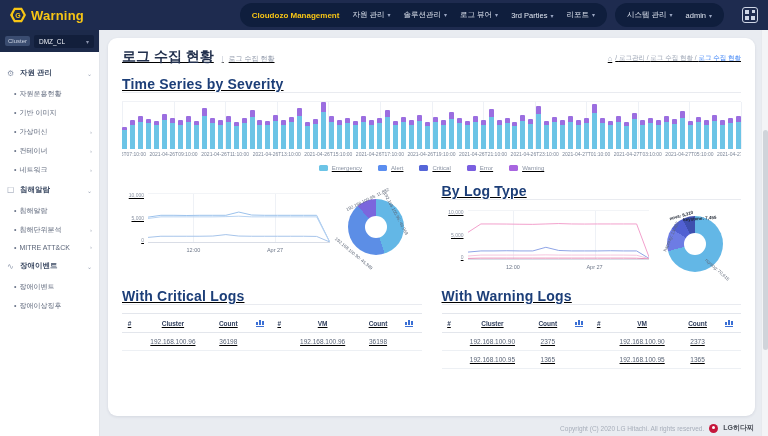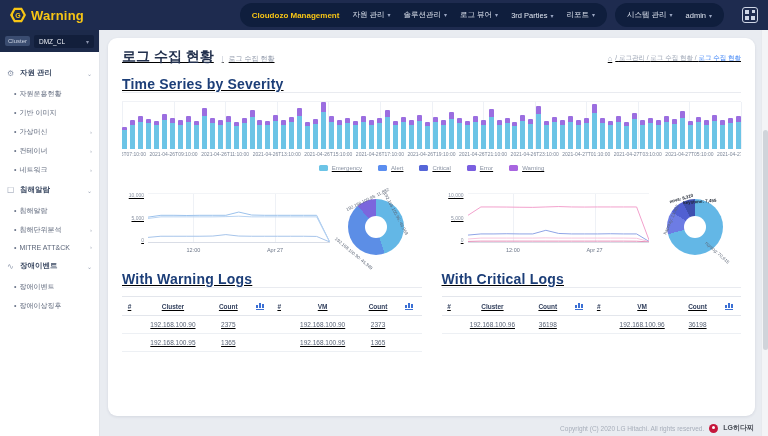--- a/index.html
+++ b/index.html
@@ -634,20 +634,21 @@
           <div class="donut-wrap">
             <div class="donut" id="donut-bc" style="background: conic-gradient(rgb(99, 183, 230) 0%, rgb(99, 183, 230) 45.08%, rgb(92, 142, 230) 45.08%, rgb(92, 142, 230) 88.6%, rgb(123, 102, 221) 88.6%, rgb(123, 102, 221) 100%);">
                 <span class="dlbl bc-l0">192.168.100.95: 46,968</span>
                 <span class="dlbl bc-l1">192.168.100.90: 45,349</span>
                 <span class="dlbl bc-l2">192.168.100.96: 11,882</span>
               </div>
           </div>
         </div>
       </div>
       <div>
+        <div class="section-title">By Log Type</div>
         <div class="chart-row">
           <div class="yaxis" id="yax-bt">
               <span>10,000</span>
               <span>5,000</span>
               <span>0</span>
             </div>
           <div class="lplot" id="plot-bt">
               <div class="lgrid" style="left: 25%;"></div>
               <span class="xlab" style="left: 25%;">12:00</span>
               <div class="lgrid" style="left: 70%;"></div>
@@ -665,20 +666,57 @@
                 <span class="dlbl bt-l1">haproxy: 13,402</span>
                 <span class="dlbl bt-l2">nova: 8,310</span>
                 <span class="dlbl bt-l3">keystone: 7,455</span>
               </div>
           </div>
         </div>
       </div>
     </div>
 
     <div class="grid2" style="margin-top:16px;">
+      <div>
+        <div class="section-title">With Critical Logs</div>
+        <table class="logtable" id="tbl-critical">
+            <thead>
+              <tr>
+                <th style="width: 5%;">#</th>
+                <th style="width: 24%;">Cluster</th>
+                <th style="width: 13%;">Count</th>
+                <th style="width: 8%;"><span class="mini-chart">
+                    <i style="height: 3px;"></i>
+                    <i style="height: 5px;"></i>
+                    <i style="height: 4px;"></i>
+                  </span></th>
+                <th style="width: 5%;">#</th>
+                <th style="width: 24%;">VM</th>
+                <th style="width: 13%;">Count</th>
+                <th style="width: 8%;"><span class="mini-chart">
+                    <i style="height: 3px;"></i>
+                    <i style="height: 5px;"></i>
+                    <i style="height: 4px;"></i>
+                  </span></th>
+              </tr>
+            </thead>
+            <tbody>
+              <tr>
+                <td></td>
+                <td>192.168.100.96</td>
+                <td>36198</td>
+                <td></td>
+                <td></td>
+                <td>192.168.100.96</td>
+                <td>36198</td>
+                <td></td>
+              </tr>
+            </tbody>
+          </table>
+      </div>
       <div>
         <div class="section-title">With Warning Logs</div>
         <table class="logtable" id="tbl-warning">
             <thead>
               <tr>
                 <th style="width: 5%;">#</th>
                 <th style="width: 24%;">Cluster</th>
                 <th style="width: 13%;">Count</th>
                 <th style="width: 8%;"><span class="mini-chart">
                     <i style="height: 3px;"></i>
@@ -712,57 +750,20 @@
                 <td>1365</td>
                 <td></td>
                 <td></td>
                 <td>192.168.100.95</td>
                 <td>1365</td>
                 <td></td>
               </tr>
             </tbody>
           </table>
       </div>
-      <div>
-        <div class="section-title">With Critical Logs</div>
-        <table class="logtable" id="tbl-critical">
-            <thead>
-              <tr>
-                <th style="width: 5%;">#</th>
-                <th style="width: 24%;">Cluster</th>
-                <th style="width: 13%;">Count</th>
-                <th style="width: 8%;"><span class="mini-chart">
-                    <i style="height: 3px;"></i>
-                    <i style="height: 5px;"></i>
-                    <i style="height: 4px;"></i>
-                  </span></th>
-                <th style="width: 5%;">#</th>
-                <th style="width: 24%;">VM</th>
-                <th style="width: 13%;">Count</th>
-                <th style="width: 8%;"><span class="mini-chart">
-                    <i style="height: 3px;"></i>
-                    <i style="height: 5px;"></i>
-                    <i style="height: 4px;"></i>
-                  </span></th>
-              </tr>
-            </thead>
-            <tbody>
-              <tr>
-                <td></td>
-                <td>192.168.100.96</td>
-                <td>36198</td>
-                <td></td>
-                <td></td>
-                <td>192.168.100.96</td>
-                <td>36198</td>
-                <td></td>
-              </tr>
-            </tbody>
-          </table>
-      </div>
     </div>
 
   </div>
 
   <div class="footer">
     <span class="copyright">Copyright (C) 2020 LG Hitachi. All rights reserved.</span>
     <span class="lg-dot"></span>
     <span class="lg-brand">LG히다찌</span>
   </div>
 </div>

